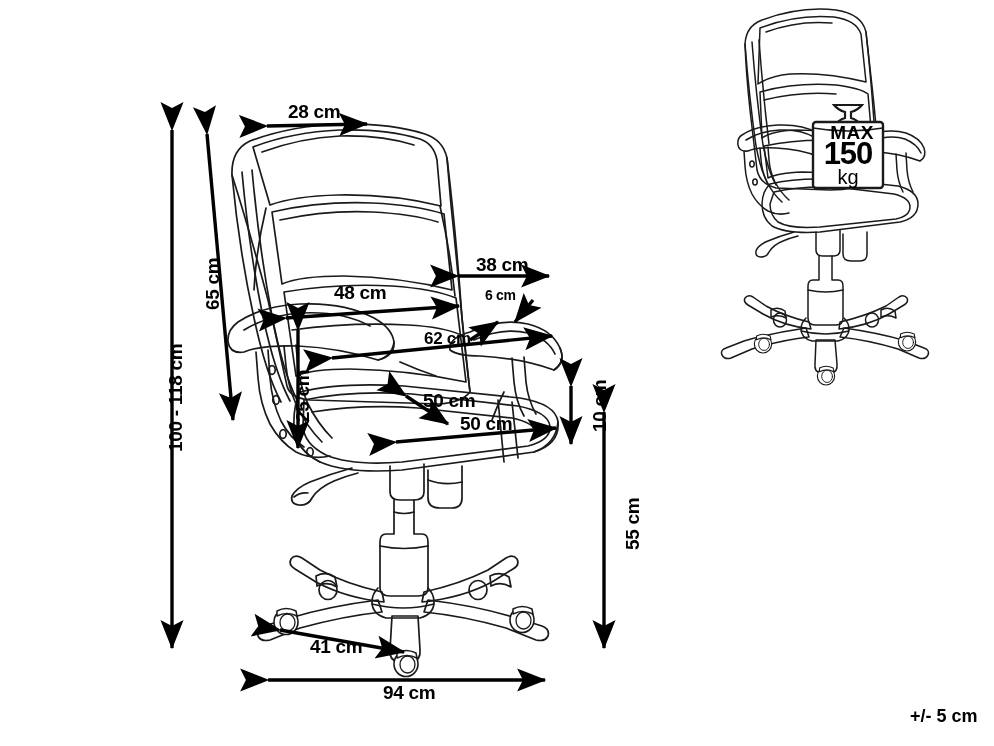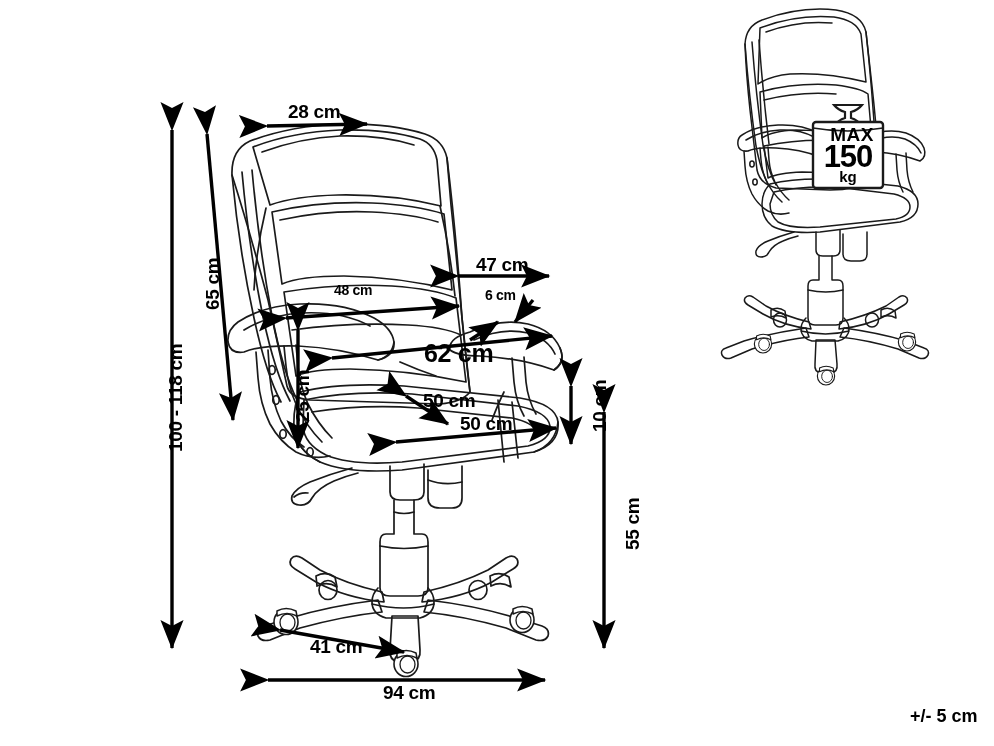--- a/index.html
+++ b/index.html
@@ -274,45 +274,45 @@
       <path d="M813,128 Q848,134 883,128" fill="none" stroke="#1a1a1a" stroke-width="1.6"></path>
     </g>
   </svg>
 
   <div class="dimlabel" style="left:288px; top:102px; font-size:19px;">28 cm</div>
 
   <div class="dimlabel rot90" style="left:203px; top:310px; font-size:19px;">65 cm</div>
 
   <div class="dimlabel rot90" style="left:166px; top:452px; font-size:19px;">100 - 118 cm</div>
 
-  <div class="dimlabel" style="left:334px; top:283px; font-size:14px;text-align:center;">48 cm</div>
-
-  <div class="dimlabel" style="left:476px; top:255px; font-size:19px;">47 cm</div>
+  <div class="dimlabel" style="left:334px; top:283px; font-size:19px;text-align:center;">48 cm</div>
+
+  <div class="dimlabel" style="left:476px; top:255px; font-size:19px;">38 cm</div>
 
   <div class="dimlabel" style="left:485px; top:288px; font-size:14px;">6 cm</div>
 
-  <div class="dimlabel" style="left:424px; top:341px; font-size:25px;">62 cm</div>
+  <div class="dimlabel" style="left:424px; top:330px; font-size:17px;">62 cm</div>
 
   <div class="dimlabel rot90" style="left:293px; top:422px; font-size:19px;">25 cm</div>
 
   <div class="dimlabel" style="left:423px; top:391px; font-size:19px;">50 cm</div>
 
   <div class="dimlabel" style="left:460px; top:414px; font-size:19px;">50 cm</div>
 
   <div class="dimlabel rot90" style="left:590px; top:432px; font-size:19px;">10 cm</div>
 
   <div class="dimlabel rot90" style="left:623px; top:550px; font-size:19px;">55 cm</div>
 
   <div class="dimlabel" style="left:310px; top:637px; font-size:19px;text-align:right;">41 cm</div>
 
   <div class="dimlabel" style="left:383px; top:683px; font-size:19px;">94 cm</div>
 
   <div style="position:absolute;left:813px;top:122px;width:70px;height:66px;
               display:flex;flex-direction:column;align-items:center;
               justify-content:center;line-height:0.92;">
     <span style="font-size:19px;font-weight:bold;letter-spacing:0.5px;margin-left:8px;">MAX</span>
     <span style="font-size:31px;font-weight:bold;letter-spacing:-1px;margin-top:-1px;">150</span>
-    <span style="font-size:15px;font-weight:bold;margin-top:-1px;">kg</span>
+    <span style="font-size:20px;font-weight:normal;margin-top:-1px;">kg</span>
   </div>
 
   <div class="tol" style="left:910px; top:706px; font-size:18px;">+/- 5 cm</div>
 
 </div>
 
 </body></html>

